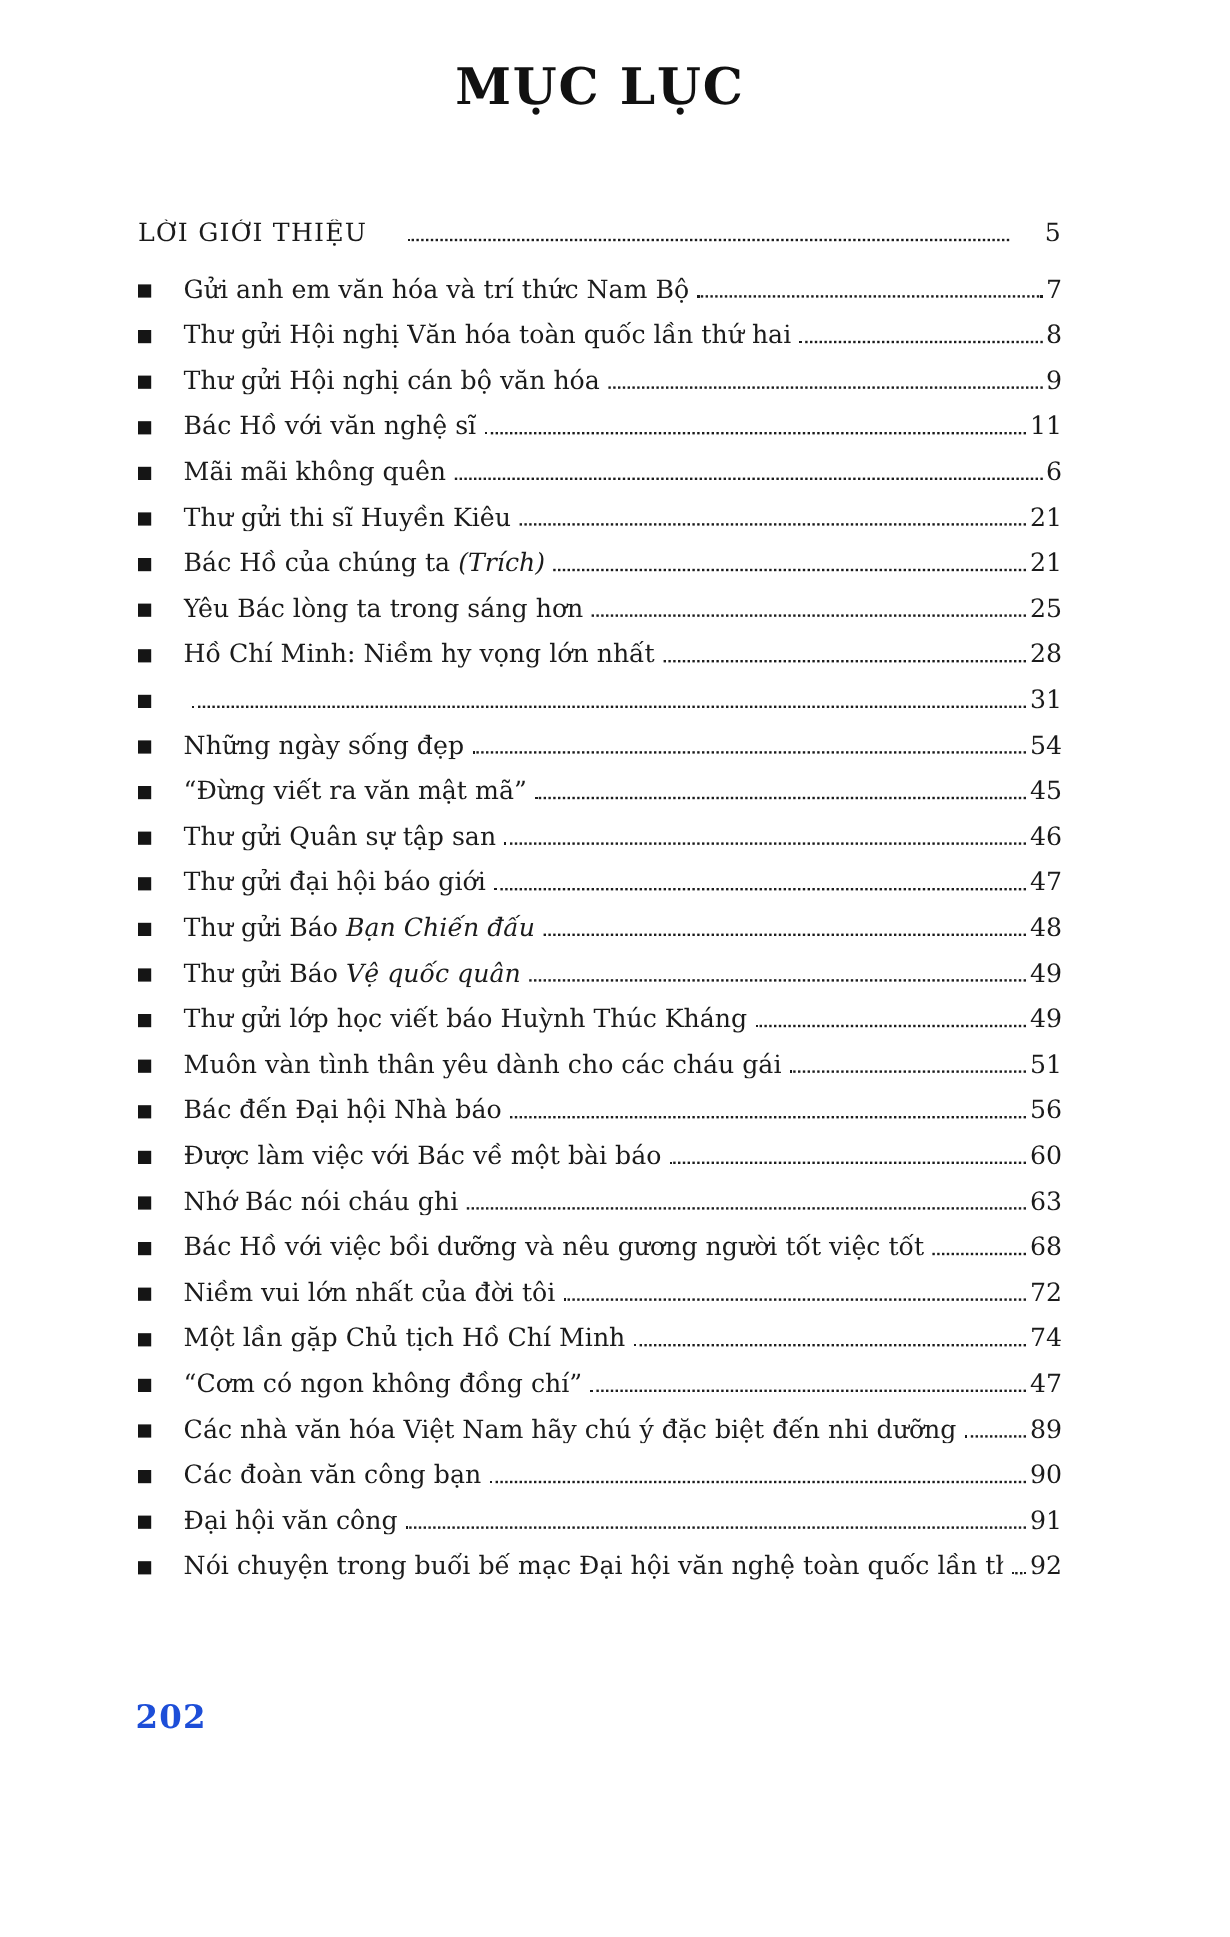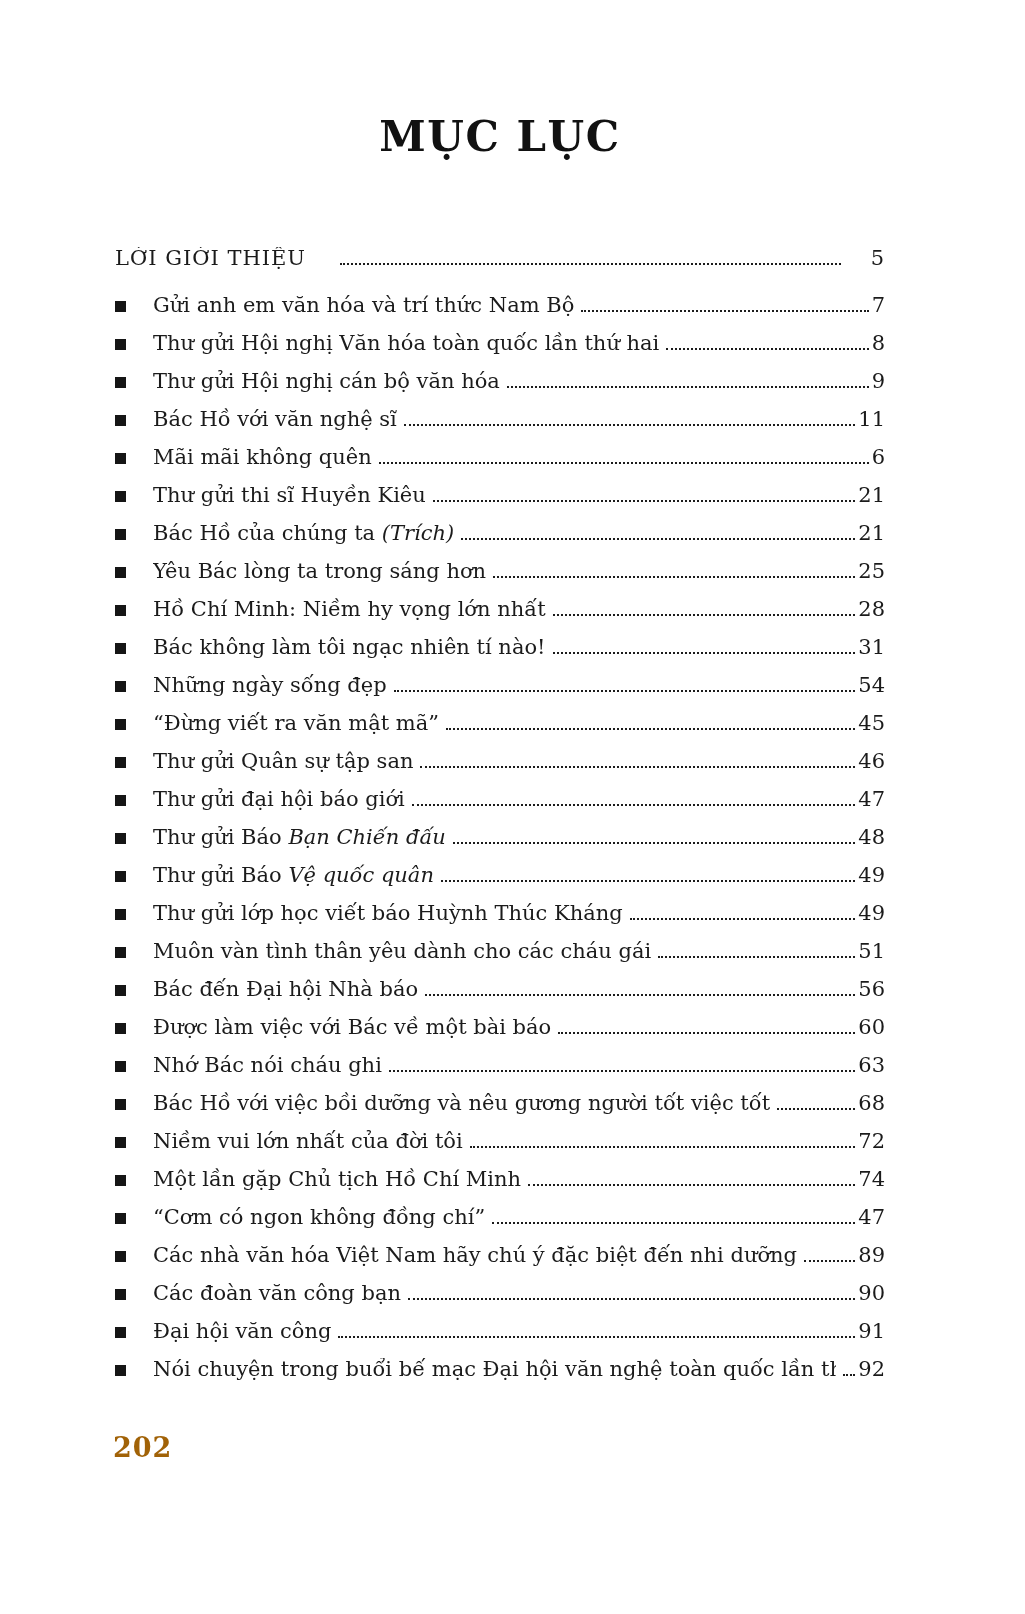--- a/index.html
+++ b/index.html
@@ -15,21 +15,21 @@
     color: #1b1b1b;
     font-family: "DejaVu Serif", "Liberation Serif", serif;
     overflow: hidden;
     box-sizing: border-box;
   }
   .content {
     margin: 0 140px 0 115px; 
   }
   .title {
     margin: 0;
-    padding-top: 112px;
+    padding-top: 48px;
     text-align: center;
     font-size: 42px;
     font-weight: 700;
     letter-spacing: 1.5px;
     color: #111111;
   }
   .toc {
     margin-top: 86px;
   }
   .row {
@@ -71,23 +71,22 @@
   .pagenum {
     flex: 0 0 auto;
     text-align: right;
   }
   .footer {
     position: absolute;
     left: 113px;
     top: 1416px;
     font-size: 27px;
     font-weight: 700;
-    color: #a16207;
+    color: #1d4ed8;
     letter-spacing: 1px;
-    margin-top: 16px;
   }
 </style>
 </head>
 <body>
 
 <div class="page">
   <div class="content">
 
     <h1 class="title">MỤC LỤC</h1>
 
@@ -149,21 +148,20 @@
             <span class="pagenum">25</span>
           </div>
           <div class="row">
             <span class="bullet"></span>
             <span class="label">Hồ Chí Minh: Niềm hy vọng lớn nhất</span>
             <span class="dots"></span>
             <span class="pagenum">28</span>
           </div>
           <div class="row">
             <span class="bullet"></span>
-            <span class="label">Bác không làm tôi ngạc nhiên tí nào!</span>
             <span class="dots"></span>
             <span class="pagenum">31</span>
           </div>
           <div class="row">
             <span class="bullet"></span>
             <span class="label">Những ngày sống đẹp</span>
             <span class="dots"></span>
             <span class="pagenum">54</span>
           </div>
           <div class="row">

